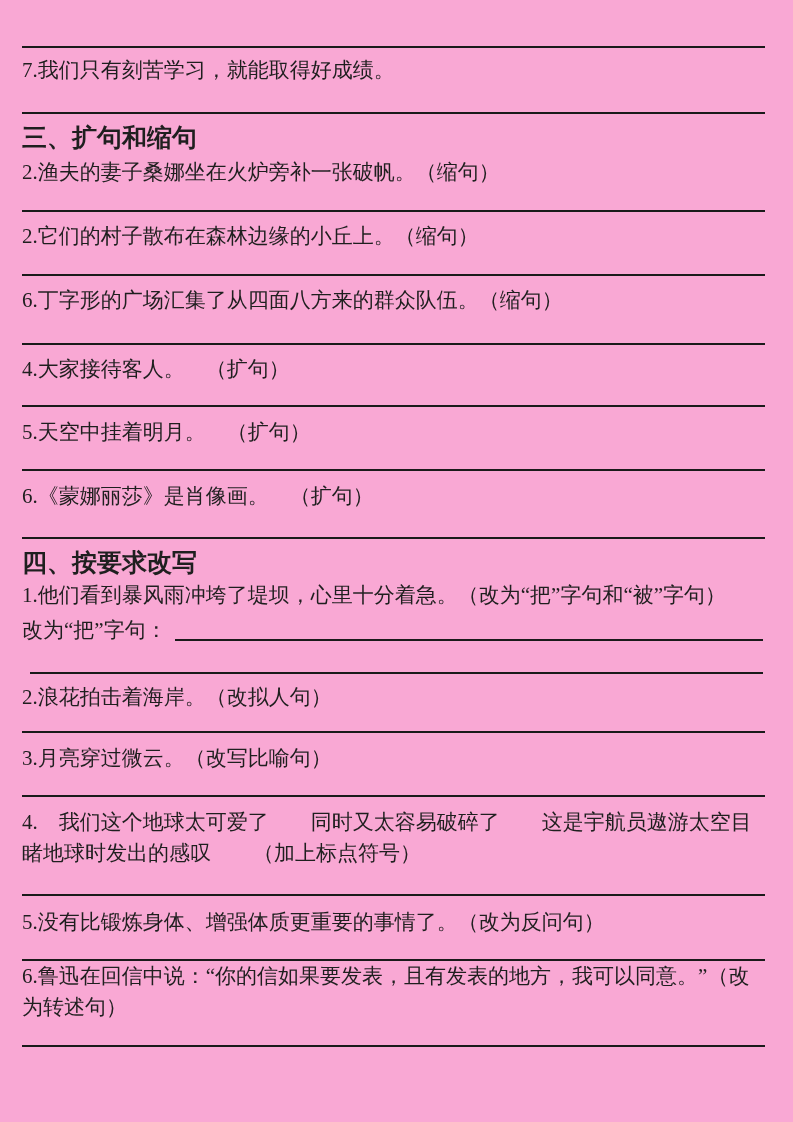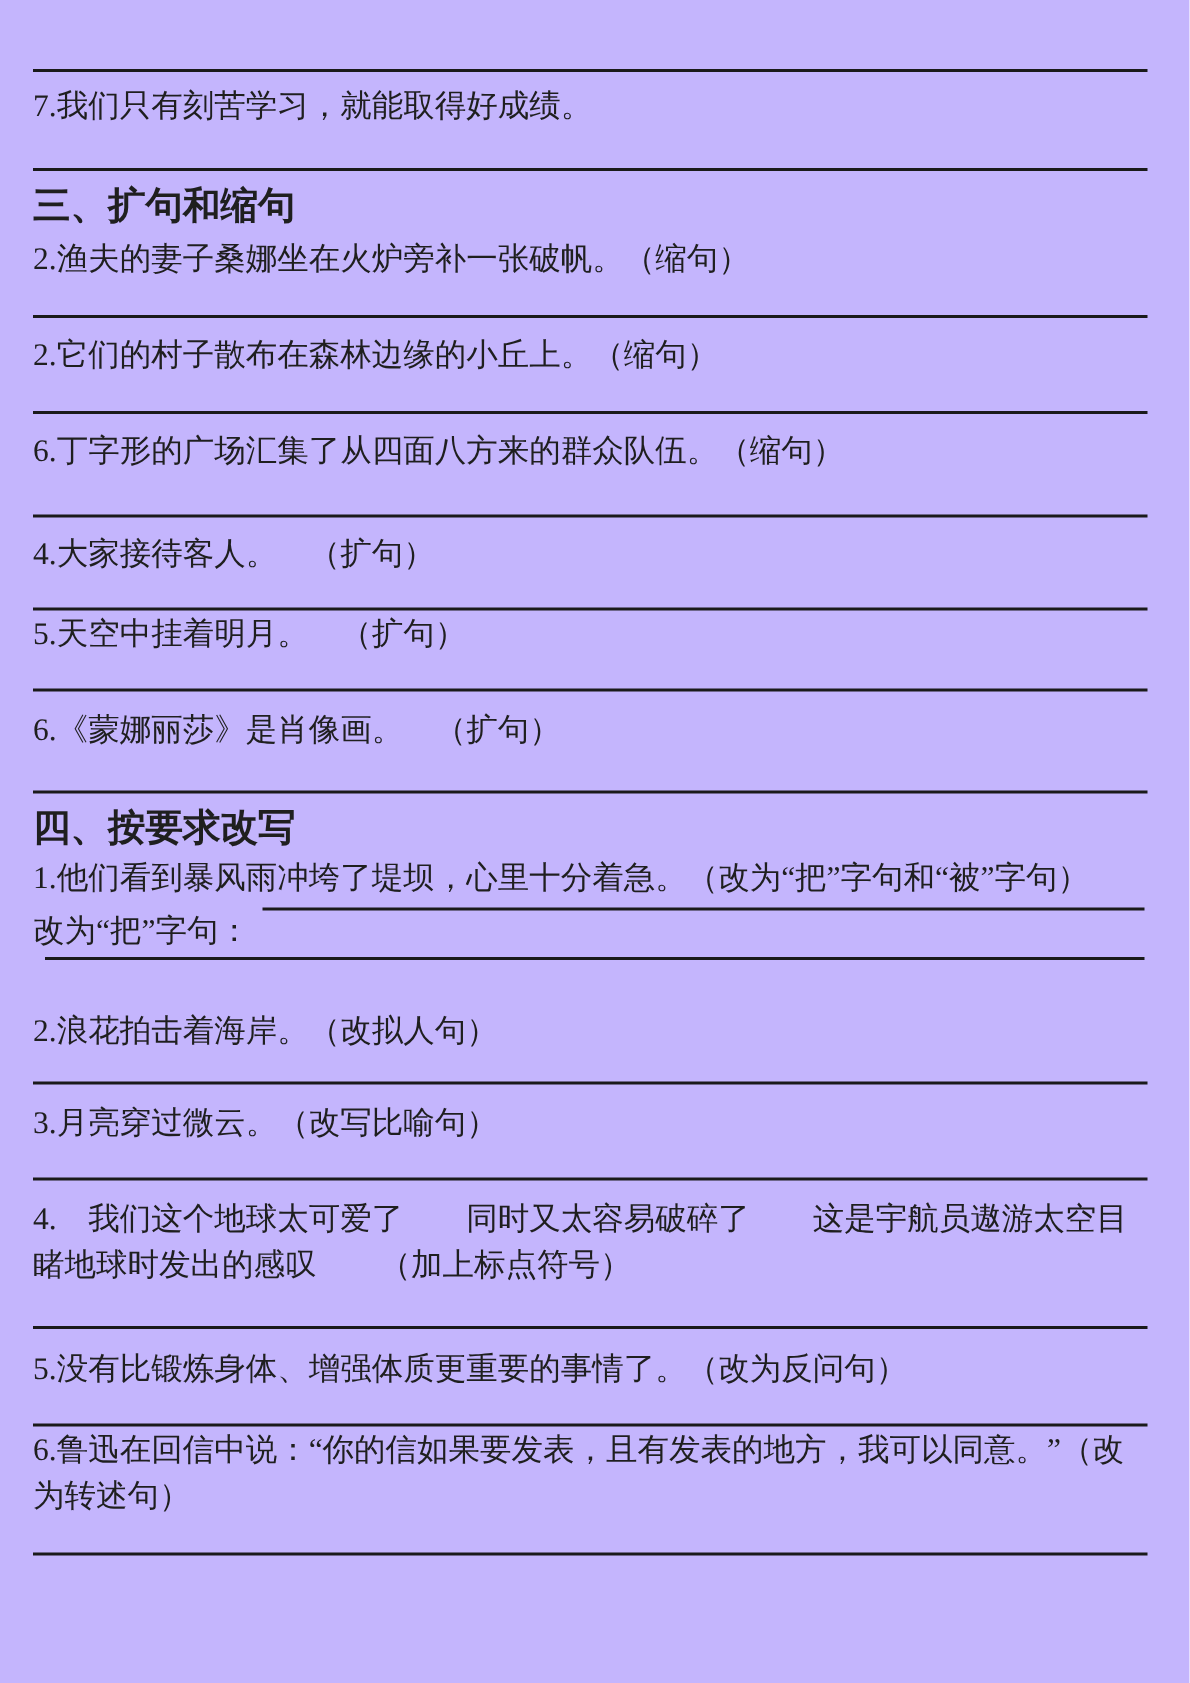--- a/index.html
+++ b/index.html
@@ -2,21 +2,21 @@
 <html><head>
 <meta charset="utf-8">
 <style>
   html, body { margin: 0; padding: 0; background: #ffffff; }
   .page {
     position: relative;
     width: 793px;
     height: 1122px;
     box-sizing: border-box;
     padding: 46px 28px 0 22px;
-    background: #c4b5fd;
+    background: #f9a8d4;
     color: #1f1f1f;
     font-family: "Liberation Serif", "DejaVu Serif", serif;
     font-size: 21px;
     line-height: 31px;
     overflow: hidden;
   }
   .q {
     margin: 0;
     white-space: pre-wrap;
   }
@@ -25,20 +25,21 @@
     font-size: 25px;
     line-height: 31px;
     font-weight: 700;
   }
   .rule {
     height: 0;
     border-top: 2px solid #1a1a1a;
   }
   .blank-row {
     display: flex;
+    align-items: flex-end;
     height: 31px;
   }
   .blank-label { white-space: pre; }
   .blank-line {
     flex: 1;
     height: 0;
     border-bottom: 2px solid #1a1a1a;
     margin: 0 2px 5px 8px;
   }
 </style>
@@ -57,21 +58,21 @@
 
   <p class="q" style="margin-top:9px">2.它们的村子散布在森林边缘的小丘上。（缩句）</p>
   <div class="rule" style="margin-top:22px"></div>
 
   <p class="q" style="margin-top:9px">6.丁字形的广场汇集了从四面八方来的群众队伍。（缩句）</p>
   <div class="rule" style="margin-top:27px"></div>
 
   <p class="q" style="margin-top:9px">4.大家接待客人。　（扩句）</p>
   <div class="rule" style="margin-top:20px"></div>
 
-  <p class="q" style="">5.天空中挂着明月。　（扩句）</p>
+  <p class="q" style="margin-top:10px">5.天空中挂着明月。　（扩句）</p>
   <div class="rule" style="margin-top:21px"></div>
 
   <p class="q" style="margin-top:10px">6.《蒙娜丽莎》是肖像画。　（扩句）</p>
   <div class="rule" style="margin-top:25px"></div>
 
   <h3 class="sec" style="margin-top:8px">四、按要求改写</h3>
   <p class="q" style="margin-top:2px">1.他们看到暴风雨冲垮了堤坝，心里十分着急。（改为“把”字句和“被”字句）</p>
 
   <div class="blank-row" style="margin-top:4px">
     <span class="blank-label">改为“把”字句：</span>

